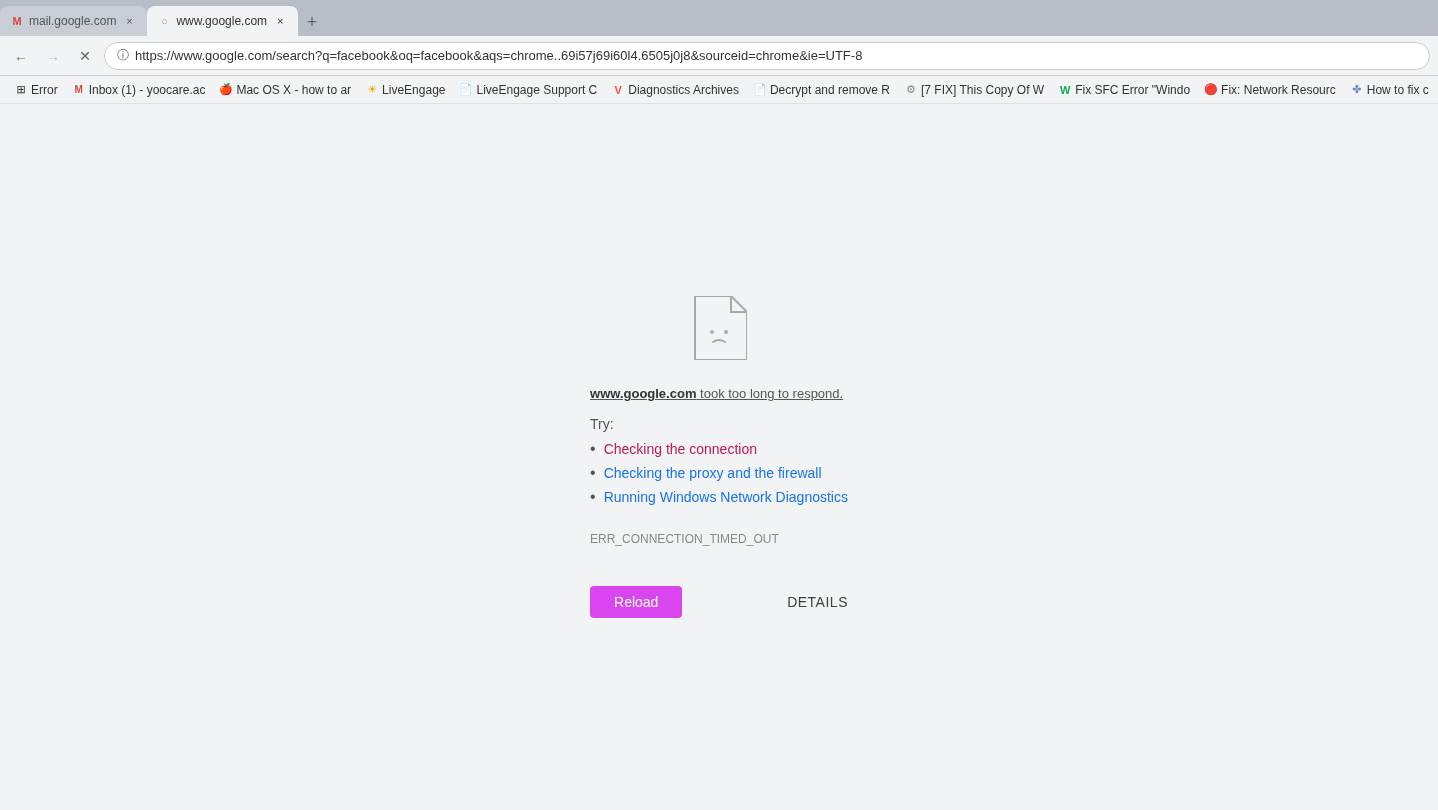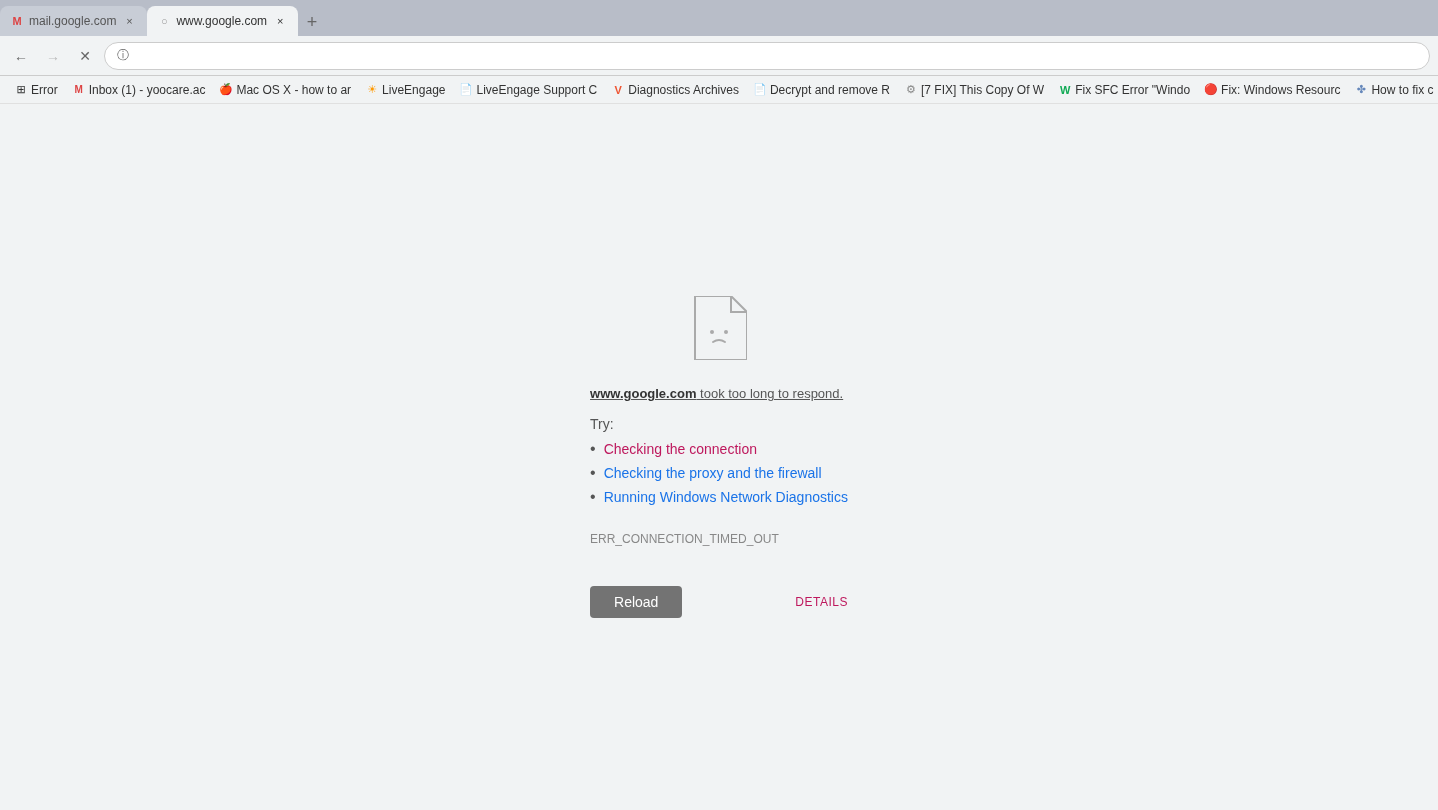--- a/index.html
+++ b/index.html
@@ -242,34 +242,34 @@
 
     .button-row {
       display: flex;
       justify-content: space-between;
       width: 100%;
       align-items: center;
       margin-top: 10px;
     }
 
     .reload-btn {
-      background: #737373;
+      background: #d946ef;
       color: white;
       border: none;
       border-radius: 4px;
       padding: 8px 24px;
       font-size: 14px;
       cursor: pointer;
     }
 
     .details-btn {
       background: transparent;
       border: none;
-      color: #be185d;
-      font-size: 12px;
+      color: #404040;
+      font-size: 14px;
       cursor: pointer;
       text-transform: uppercase;
       letter-spacing: 0.5px;
     }
   </style>
 </head>
 <body>
 
 <div class="browser-chrome">
 
@@ -288,20 +288,21 @@
     </div>
     <div class="tab-new">+</div>
   </div>
 
   <div class="address-bar">
     <div class="nav-btn">←</div>
     <div class="nav-btn disabled">→</div>
     <div class="nav-btn">✕</div>
     <div class="url-bar">
       <span class="lock-icon">ⓘ</span>
+      <span class="url-text">https://www.google.com/search?q=facebook&amp;oq=facebook&amp;aqs=chrome..69i57j69i60l4.6505j0j8&amp;sourceid=chrome&amp;ie=UTF-8</span>
     </div>
   </div>
 
   <div class="bookmarks-bar">
     <div class="bookmark-item">
       <span class="bookmark-favicon">⊞</span>
       <span>Error</span>
     </div>
     <div class="bookmark-item">
       <span class="bookmark-favicon" style="color:#d44; font-weight:bold; font-size:10px;">M</span>
@@ -330,21 +331,21 @@
     <div class="bookmark-item">
       <span class="bookmark-favicon" style="color:#888;">⚙</span>
       <span>[7 FIX] This Copy Of W</span>
     </div>
     <div class="bookmark-item">
       <span class="bookmark-favicon" style="color:#1a5; font-weight:bold;">W</span>
       <span>Fix SFC Error "Windo</span>
     </div>
     <div class="bookmark-item">
       <span class="bookmark-favicon" style="color:#d44;">🔴</span>
-      <span>Fix: Windows Resourc</span>
+      <span>Fix: Network Resourc</span>
     </div>
     <div class="bookmark-item">
       <span class="bookmark-favicon" style="color:#68b;">✤</span>
       <span>How to fix c</span>
     </div>
   </div>
 </div>
 
 <div class="main-content">
   <div class="error-container">

